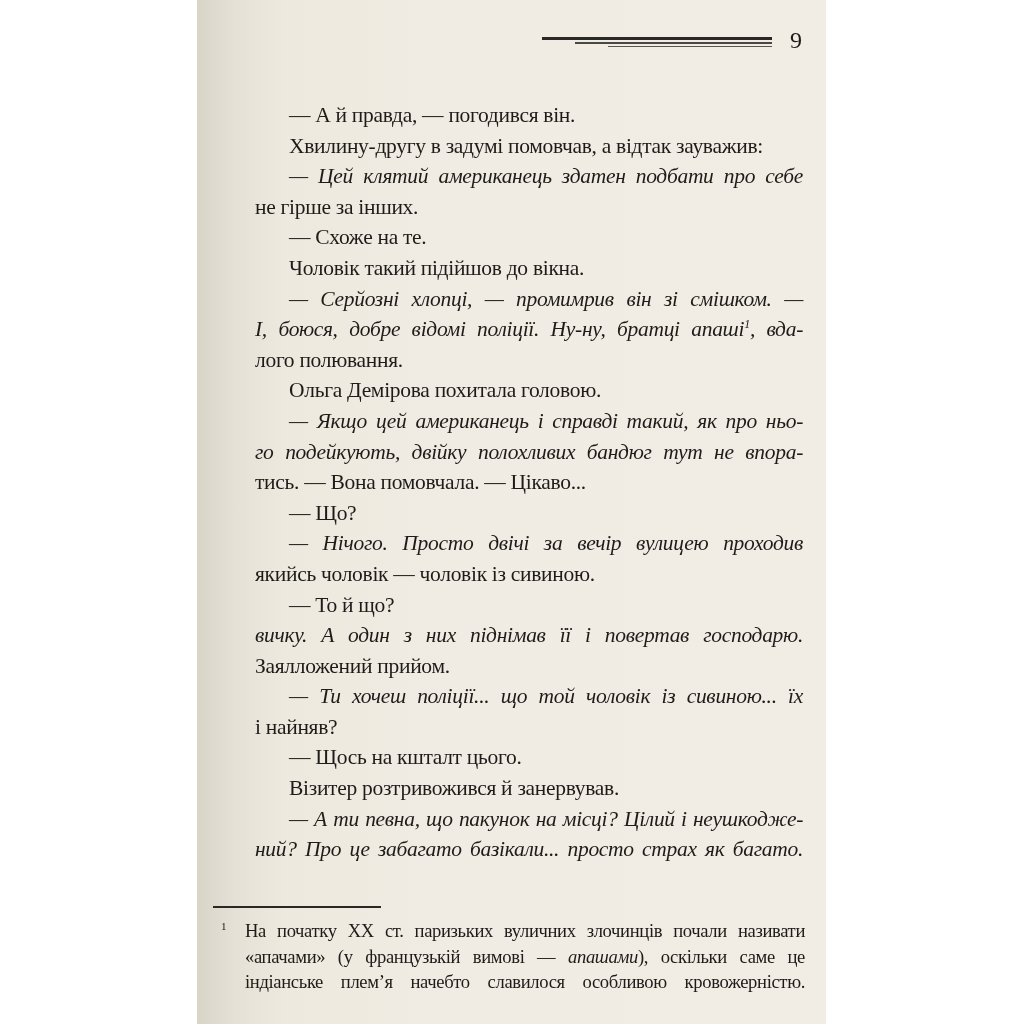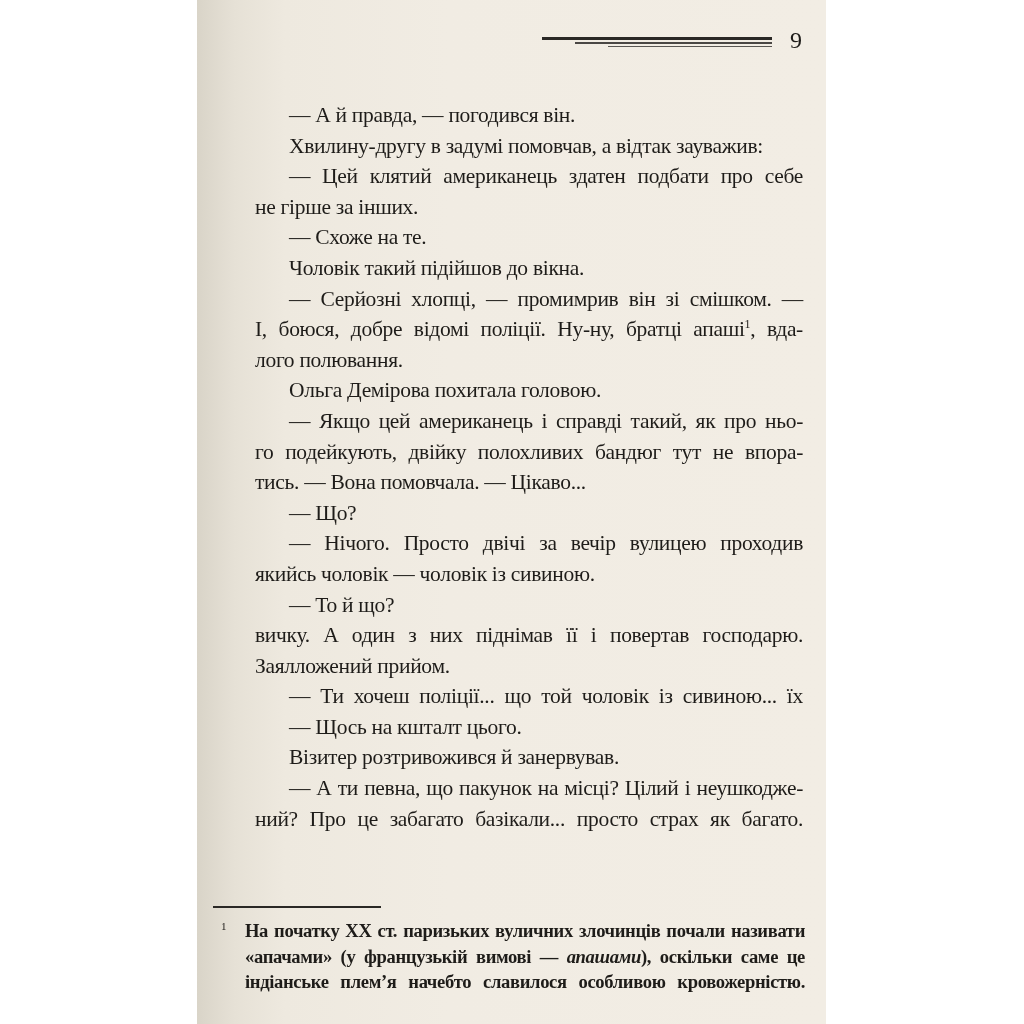--- a/index.html
+++ b/index.html
@@ -54,20 +54,21 @@
     .line {
       white-space: nowrap;
       height: 30.6px;
       margin-left: 42px;
     }
     .line.indent { padding-left: 34px; }
     .line.justify {
       text-align: justify;
       text-align-last: justify;
       white-space: normal;
+      font-style: italic;
     }
     sup { font-size: 12px; line-height: 0; }
     .footnote-rule {
       position: absolute;
       left: 16px;
       top: 906px;
       width: 168px;
       height: 1.5px;
       background: #2a2825;
     }
@@ -82,21 +83,20 @@
     }
     .fn-marker {
       position: absolute;
       left: 8px;
       top: -4px;
       font-size: 11px;
     }
     .fn-line {
       padding-left: 32px;
       white-space: nowrap;
-      font-weight: bold;
     }
     .fn-line.justify {
       text-align: justify;
       text-align-last: justify;
       white-space: normal;
     }
     em { font-style: italic; }
   </style>
 </head>
 <body>
@@ -123,20 +123,21 @@
     <div class="line indent justify">— Якщо цей американець і справді такий, як про ньо-</div>
     <div class="line justify">го подейкують, двійку полохливих бандюг тут не впора-</div>
     <div class="line">тись. — Вона помовчала. — Цікаво...</div>
     <div class="line indent">— Що?</div>
     <div class="line indent justify">— Нічого. Просто двічі за вечір вулицею проходив</div>
     <div class="line">якийсь чоловік — чоловік із сивиною.</div>
     <div class="line indent">— То й що?</div>
     <div class="line justify">вичку. А один з них піднімав її і повертав господарю.</div>
     <div class="line">Заялложений прийом.</div>
     <div class="line indent justify">— Ти хочеш поліції... що той чоловік із сивиною... їх</div>
+    <div class="line">і найняв?</div>
     <div class="line indent">— Щось на кшталт цього.</div>
     <div class="line indent">Візитер розтривожився й занервував.</div>
     <div class="line indent justify">— А ти певна, що пакунок на місці? Цілий і неушкодже-</div>
     <div class="line justify">ний? Про це забагато базікали... просто страх як багато.</div>
   </div>
 
   <div class="footnote-rule"></div>
 
   <div class="footnote">
     <span class="fn-marker">1</span>

